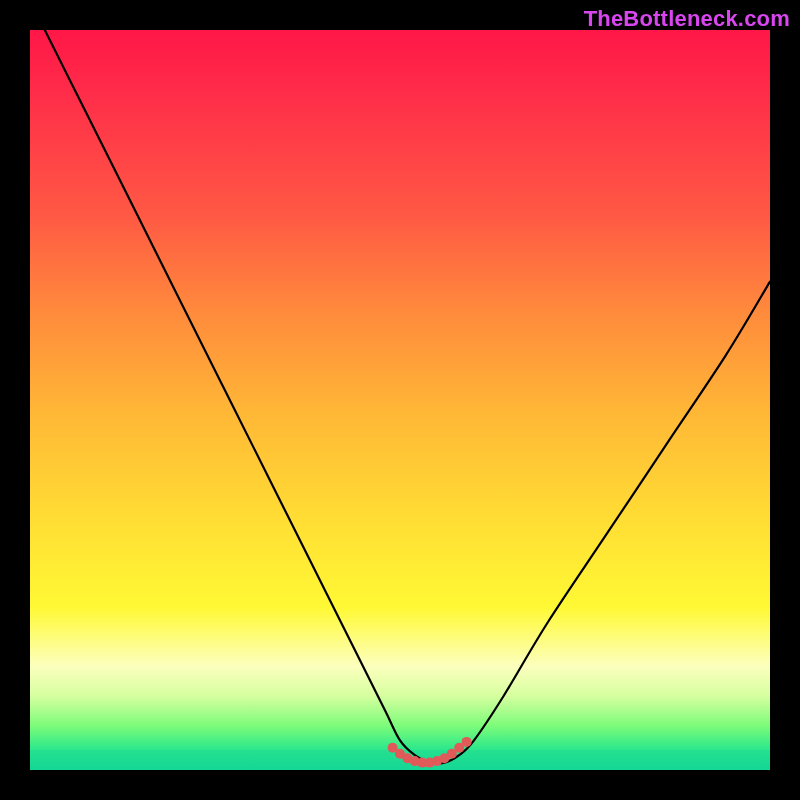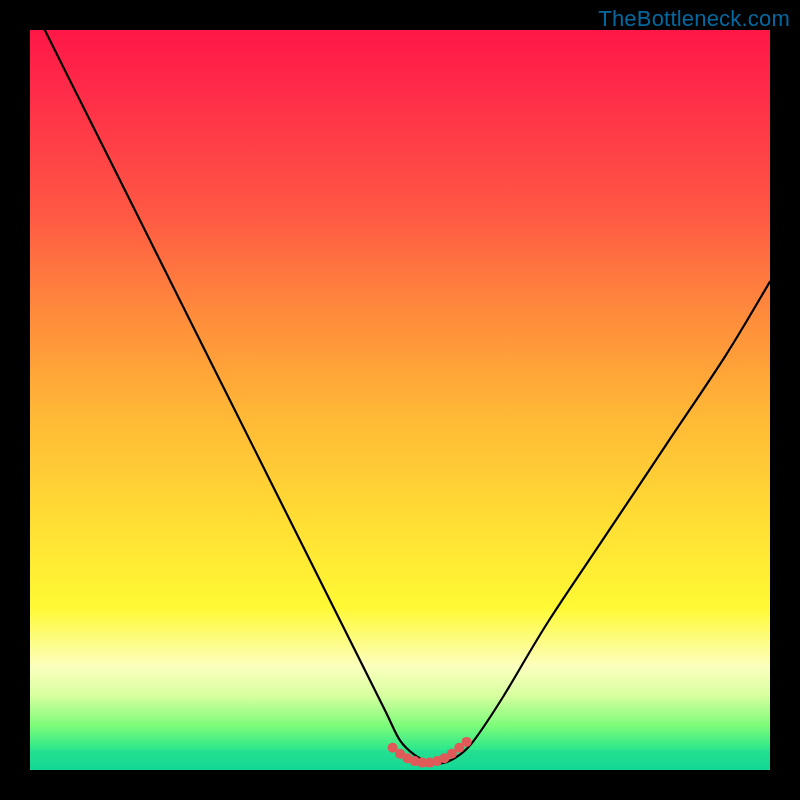--- a/index.html
+++ b/index.html
@@ -14,23 +14,23 @@
   .frame {
     position: relative;
     width: 800px;
     height: 800px;
     background: #000;
   }
   .watermark {
     position: absolute;
     top: 6px;
     right: 10px;
-    color: #0369a1;
+    color: #d946ef;
     font-size: 22px;
-    font-weight: 400;
+    font-weight: 700;
     letter-spacing: 0.2px;
     z-index: 30;
   }
   .plot-area {
     position: absolute;
     left: 30px;
     top: 30px;
     width: 740px;
     height: 740px;
     overflow: hidden;

